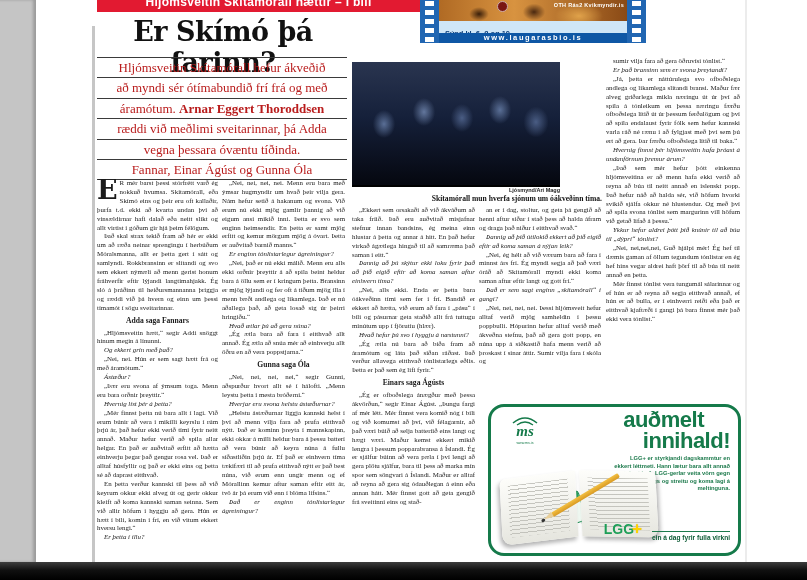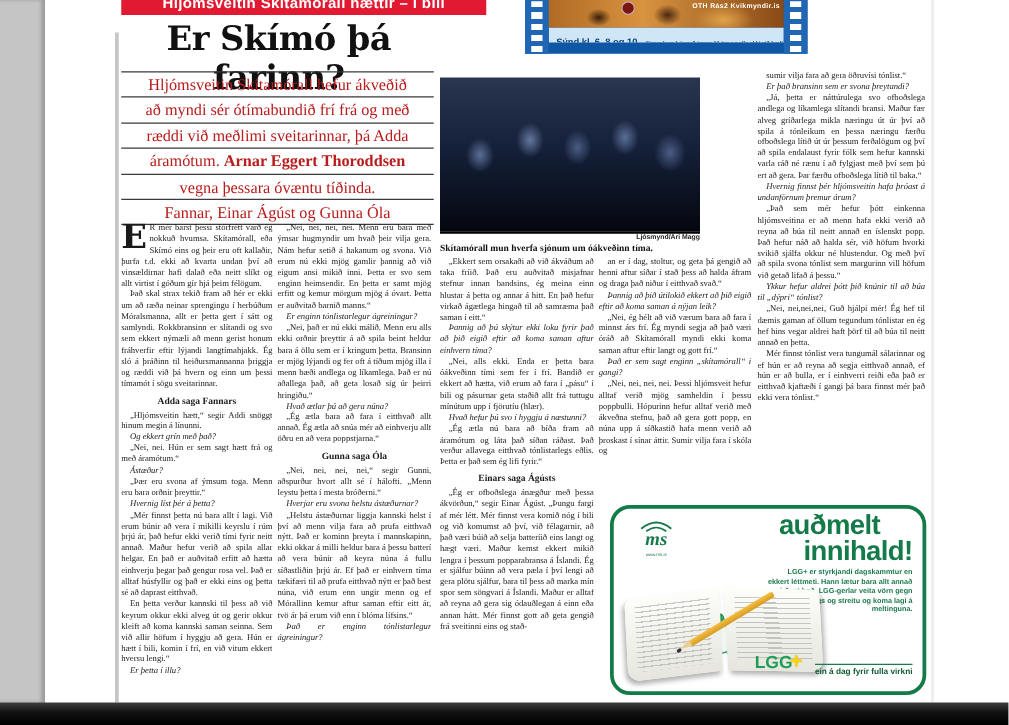--- a/index.html
+++ b/index.html
@@ -5,21 +5,21 @@
   html,body{margin:0;padding:0;background:#ffffff;}
   .screen{position:relative;width:807px;height:580px;overflow:hidden;background:#ffffff;
           font-family:"Liberation Serif",serif;}
   
   .left-margin{position:absolute;left:0;top:0;width:36px;height:562px;background:#c5c5c5;
                box-shadow:inset -3px 0 3px #9c9c9c;}
   .scan-edge{position:absolute;left:92px;top:26px;width:3px;height:536px;background:#b3b3b3;opacity:.75;}
   .right-edge{position:absolute;left:745px;top:0;width:2px;height:562px;background:#ececec;}
 
   
-  .red-banner{position:absolute;left:97px;top:0;width:292px;height:12px;background:#e21a31;overflow:hidden;}
+  .red-banner{position:absolute;left:97px;top:0;width:323px;height:12px;background:#e21a31;overflow:hidden;}
   .red-banner span{display:block;color:#fff;font-family:"Liberation Sans",sans-serif;font-weight:bold;
                    font-size:12px;text-align:center;transform:translateY(-5px);letter-spacing:.3px;}
 
   
   .cinema-ad{position:absolute;left:420px;top:0;width:226px;height:43px;display:flex;background:#0e57a5;}
   .film-strip{width:19px;background:#2166b2;position:relative;flex:0 0 auto;}
   .film-strip::before{content:"";position:absolute;left:5px;right:5px;top:1px;bottom:1px;
      background:repeating-linear-gradient(to bottom,#fff 0 5px,transparent 5px 9px);}
   .ad-main{flex:1;display:flex;flex-direction:column;min-width:0;}
   .ad-photo{height:22px;position:relative;background:
@@ -49,21 +49,21 @@
   .photo{position:absolute;left:352px;top:62px;width:208px;height:123px;border-bottom:2px solid #000;
      background:
       radial-gradient(16px 20px at 32px 62px,#5a6f96,transparent 70%),
       radial-gradient(16px 20px at 72px 50px,#63779d,transparent 70%),
       radial-gradient(16px 20px at 110px 56px,#4a5d84,transparent 70%),
       radial-gradient(16px 20px at 148px 48px,#5a6f96,transparent 70%),
       radial-gradient(18px 22px at 184px 60px,#4a5d84,transparent 70%),
       linear-gradient(180deg,#2a3550 0%,#15203a 45%,#05070f 100%);}
   .photo-credit{position:absolute;left:352px;top:187px;width:208px;text-align:right;
      font-family:"Liberation Sans",sans-serif;font-size:5.5px;font-weight:bold;color:#222;}
-  .photo-caption{position:absolute;left:352px;top:194px;width:250px;text-align:left;
+  .photo-caption{position:absolute;left:352px;top:194px;width:250px;text-align:right;
      font-size:7.6px;font-weight:bold;color:#111;}
 
   
   .col{position:absolute;overflow:hidden;font-size:6.9px;line-height:8.9px;text-align:justify;color:#1a1a1a;}
   .col1{left:97px; top:179px;width:121px;height:382px;}
   .col2{left:222px;top:179px;width:123px;height:382px;}
   .col3{left:352px;top:206px;width:123px;height:355px;}
   .col4{left:479px;top:206px;width:122px;height:196px;}
   .col5{left:606px;top:57px; width:134px;height:346px;}
   .col p{margin:0;}
@@ -129,31 +129,32 @@
     <div class="film-strip"></div>
     <div class="ad-main">
       <div class="ad-photo">
         <span class="ad-logo-circle"></span>
         <span class="ad-channels">OTH Rás2   Kvikmyndir.is</span>
       </div>
       <div class="ad-times">
         <b>Sýnd kl. 6, 8 og 10.</b>
         <span>Stranglega bönnuð innan 16 ára og alls ekki við hæfi viðkvæmra</span>
       </div>
+      <div class="ad-url">www.laugarasbio.is</div>
     </div>
     <div class="film-strip"></div>
   </div>
 
   <h1 class="headline">Er Skímó þá farinn?</h1>
 
   <div class="standfirst">
       <div class="sf-line">Hljómsveitin Skítamórall hefur ákveðið</div>
       <div class="sf-line">að myndi sér ótímabundið frí frá og með</div>
+      <div class="sf-line">áramótum. <b>Arnar Eggert Thoroddsen</b></div>
       <div class="sf-line">ræddi við meðlimi sveitarinnar, þá Adda</div>
-      <div class="sf-line">áramótum. <b>Arnar Eggert Thoroddsen</b></div>
       <div class="sf-line">vegna þessara óvæntu tíðinda.</div>
       <div class="sf-line">Fannar, Einar Ágúst og Gunna Óla</div>
     </div>
 
   <div class="photo"></div>
   <div class="photo-credit">Ljósmynd/Ari Magg</div>
   <div class="photo-caption">Skítamórall mun hverfa sjónum um óákveðinn tíma.</div>
 
   <div class="col col1">
       <p class="p-lead">ER mér barst þessi stórfrétt varð ég nokkuð hvumsa. Skítamórall, eða Skímó eins og þeir eru oft kallaðir, þurfa t.d. ekki að kvarta undan því að vinsældirnar hafi dalað eða neitt slíkt og allt virtist í góðum gír hjá þeim félögum.</p>

